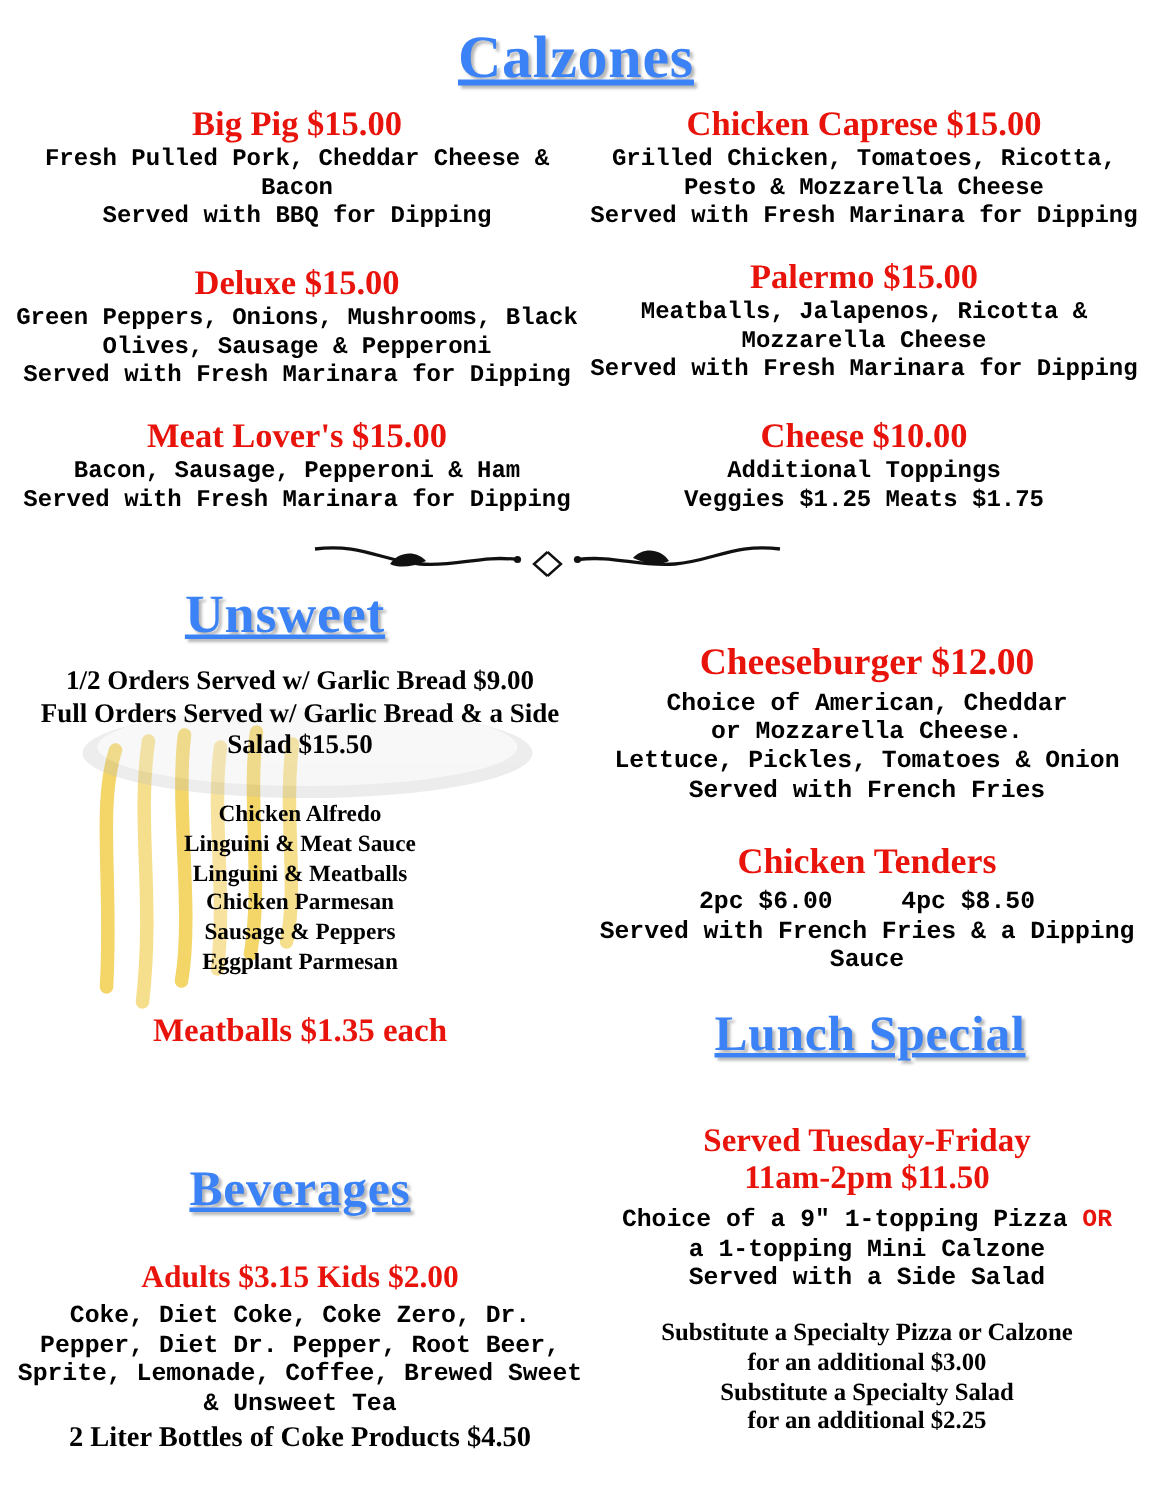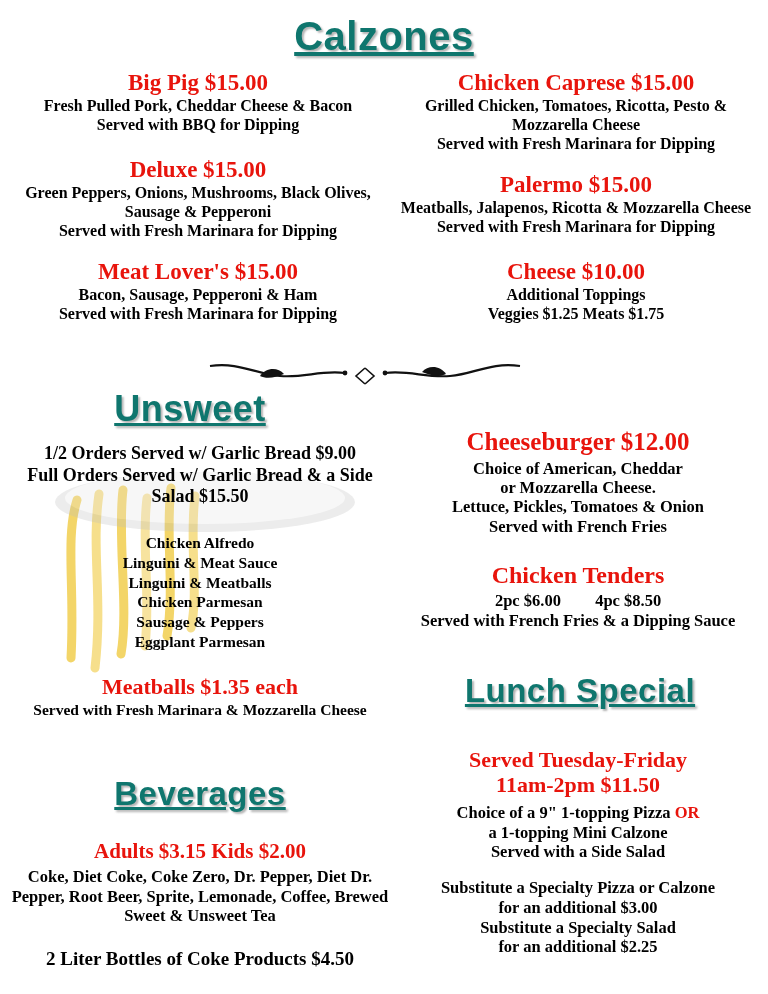--- a/index.html
+++ b/index.html
@@ -16,43 +16,43 @@
     overflow: hidden;
   }
   .page {
     position: relative;
     width: 768px;
     height: 994px;
   }
 
   
   .section-title {
-    font-family: Liberation Sans, sans-serif;
+    font-family: Liberation Serif, serif;
     font-weight: bold;
     text-align: center;
     text-decoration: underline;
     letter-spacing: 0.5px;
-    color: #0f766e;
+    color: #3b82f6;
     text-shadow: 2px 2px 2px rgba(120,120,120,0.55);
   }
 
   
   .item {
     text-align: center;
   }
   .item-name {
     color: #e8140c;
     font-weight: bold;
     font-family: "Liberation Serif", serif;
     line-height: 1.1;
   }
   .item-desc {
     color: #000;
     font-weight: bold;
-    font-family: Liberation Serif, serif;
+    font-family: Liberation Mono, monospace;
     line-height: 1.18;
   }
   .plain {
     font-weight: bold;
     color: #000;
     text-align: center;
     font-family: "Liberation Serif", serif;
     line-height: 1.2;
   }
 
@@ -236,21 +236,20 @@
     <div>Chicken Alfredo</div>
     <div>Linguini &amp; Meat Sauce</div>
     <div>Linguini &amp; Meatballs</div>
     <div>Chicken Parmesan</div>
     <div>Sausage &amp; Peppers</div>
     <div>Eggplant Parmesan</div>
   </div>
 
   <div class="item" id="meatballs">
     <div class="item-name">Meatballs $1.35 each</div>
-    <div class="item-desc">Served with Fresh Marinara &amp; Mozzarella Cheese</div>
   </div>
 
   <div class="item" id="cheeseburger">
     <div class="item-name">Cheeseburger $12.00</div>
     <div class="item-desc" style="white-space:pre-line">Choice of American, Cheddar
 or Mozzarella Cheese.
 Lettuce, Pickles, Tomatoes &amp; Onion
 Served with French Fries</div>
   </div>
 

